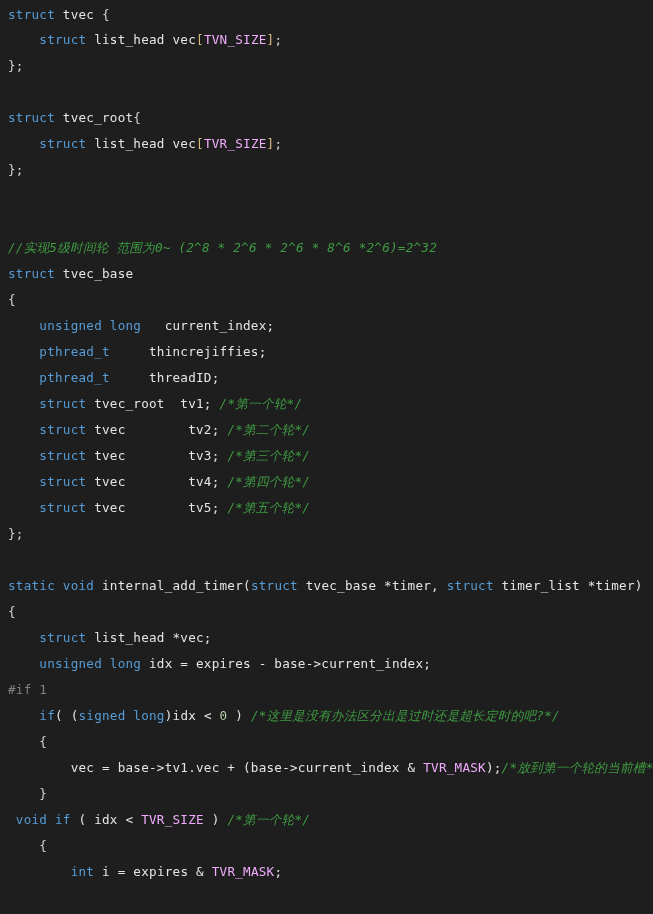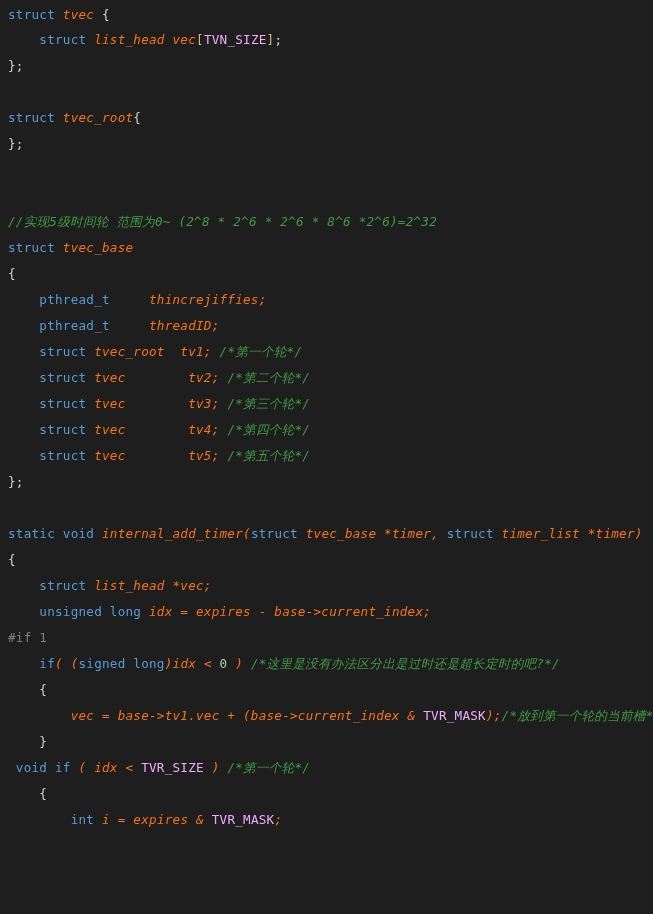--- a/index.html
+++ b/index.html
@@ -30,44 +30,46 @@
     padding-left: 8px;
     box-sizing: border-box;
     letter-spacing: 0.02em;
   }
   .code-line:first-child {
     height: 27px;
     line-height: 30px;
   }
   
   .t-kw   { color: #569cd6; margin-top: 32px; }
-  .t-id   { color: #f97316; font-style: italic; }
+  .t-id   { color: #e5e5e5; }
   .t-macro{ color: #f0abfc; }
   .t-num  { color: #b5cea8; }
   .t-cmt  { color: #3f9c42; font-style: italic; }
   .t-pre  { color: #808080; }
   .t-punc { color: #d4d4d4; }
   .t-brk  { color: #d7ba7d; }
 </style>
 </head>
 <body>
 
 <div id="code-view">
   <div id="code-lines">
       <div class="code-line"><span class="t-kw">struct</span><span class="t-id"> tvec </span><span class="t-punc">{</span></div>
       <div class="code-line"><span class="t-id">    </span><span class="t-kw">struct</span><span class="t-id"> list_head vec</span><span class="t-brk">[</span><span class="t-macro">TVN_SIZE</span><span class="t-brk">]</span><span class="t-punc">;</span></div>
       <div class="code-line"><span class="t-punc">};</span></div>
       <div class="code-line"><span class="t-id"></span></div>
       <div class="code-line"><span class="t-kw">struct</span><span class="t-id"> tvec_root</span><span class="t-punc">{</span></div>
+      <div class="code-line"><span class="t-id">    </span><span class="t-kw">struct</span><span class="t-id"> list_head vec</span><span class="t-brk">[</span><span class="t-macro">TVR_SIZE</span><span class="t-brk">]</span><span class="t-punc">;</span></div>
       <div class="code-line"><span class="t-punc">};</span></div>
       <div class="code-line"><span class="t-id"></span></div>
       <div class="code-line"><span class="t-id"></span></div>
       <div class="code-line"><span class="t-cmt">//实现5级时间轮 范围为0~ (2^8 * 2^6 * 2^6 * 8^6 *2^6)=2^32</span></div>
       <div class="code-line"><span class="t-kw">struct</span><span class="t-id"> tvec_base</span></div>
       <div class="code-line"><span class="t-punc">{</span></div>
+      <div class="code-line"><span class="t-id">    </span><span class="t-kw">unsigned long</span><span class="t-id">   current_index;</span></div>
       <div class="code-line"><span class="t-id">    </span><span class="t-kw">pthread_t</span><span class="t-id">     thincrejiffies;</span></div>
       <div class="code-line"><span class="t-id">    </span><span class="t-kw">pthread_t</span><span class="t-id">     threadID;</span></div>
       <div class="code-line"><span class="t-id">    </span><span class="t-kw">struct</span><span class="t-id"> tvec_root  tv1; </span><span class="t-cmt">/*第一个轮*/</span></div>
       <div class="code-line"><span class="t-id">    </span><span class="t-kw">struct</span><span class="t-id"> tvec        tv2; </span><span class="t-cmt">/*第二个轮*/</span></div>
       <div class="code-line"><span class="t-id">    </span><span class="t-kw">struct</span><span class="t-id"> tvec        tv3; </span><span class="t-cmt">/*第三个轮*/</span></div>
       <div class="code-line"><span class="t-id">    </span><span class="t-kw">struct</span><span class="t-id"> tvec        tv4; </span><span class="t-cmt">/*第四个轮*/</span></div>
       <div class="code-line"><span class="t-id">    </span><span class="t-kw">struct</span><span class="t-id"> tvec        tv5; </span><span class="t-cmt">/*第五个轮*/</span></div>
       <div class="code-line"><span class="t-punc">};</span></div>
       <div class="code-line"><span class="t-id"></span></div>
       <div class="code-line"><span class="t-kw">static void</span><span class="t-id"> internal_add_timer(</span><span class="t-kw">struct</span><span class="t-id"> tvec_base *timer, </span><span class="t-kw">struct</span><span class="t-id"> timer_list *timer)</span></div>

